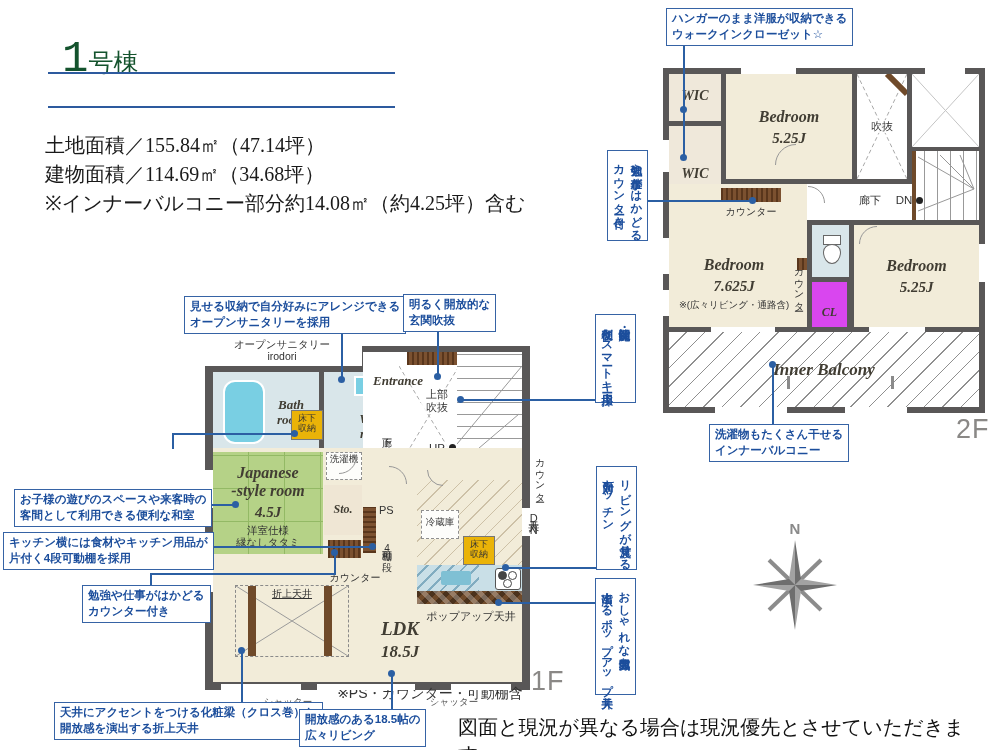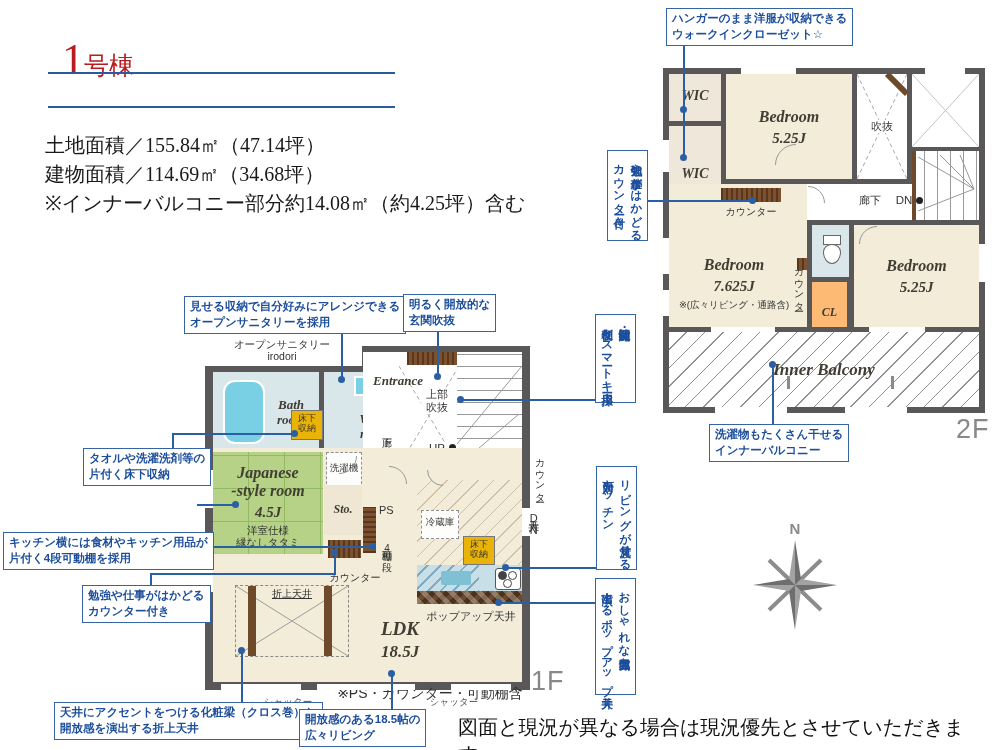--- a/index.html
+++ b/index.html
@@ -1,34 +1,34 @@
 <!DOCTYPE html>
 <html><head>
 <meta charset="utf-8">
 <style>
   html,body{margin:0;padding:0;background:#fff;}
   #page{position:relative;width:1000px;height:750px;background:#fff;overflow:hidden;
         font-family:"Liberation Sans","DejaVu Sans",sans-serif;}
   .abs{position:absolute;}
   
-  .bnum{font-family:Liberation Serif, serif;color:#b91c1c;}
+  .bnum{font-family:Liberation Mono, monospace;color:#14532d;}
   .rule{position:absolute;height:2px;background:#2d5a9e;}
   .subtt{position:absolute;text-align:center;color:#2d5a9e;font-family:"Liberation Serif","DejaVu Serif",serif;}
   .subtt .bg{font-size:33px;line-height:1;}
   .subtt .sm{font-size:18px;}
   .areas{position:absolute;font-family:"Liberation Serif","DejaVu Serif",serif;font-size:20px;
          color:#1a1a1a;line-height:1.44;white-space:pre-line;}
   
   .plan{position:absolute;background:#595757;}
   .rm{position:absolute;}
   .beige{background:#f2ecd9;}
   .water{background:#d9e6ea;}
   .wicbg{background:#efe8da;}
   .stobg{background:#efe6d4;}
-  .clbg{background:#fdba74;}
+  .clbg{background:#d946ef;}
   .white{background:#ffffff;}
   .wood{background:repeating-linear-gradient(90deg,#59361c 0 2px,#7b5130 2px 5px);}
   .woodh{background:repeating-linear-gradient(0deg,#59361c 0 2px,#7b5130 2px 5px);}
   .tatami{background-color:#b5d287;
     background-image:repeating-linear-gradient(0deg,transparent 0 32px,#93b965 32px 33px),
                      repeating-linear-gradient(90deg,transparent 0 35px,#93b965 35px 36px);}
   .hatch-balcony{background-image:repeating-linear-gradient(135deg,transparent 0 12px,#8f8f8f 12px 13px);}
   .hatch-floor{background-image:repeating-linear-gradient(135deg,transparent 0 10px,rgba(160,140,105,.45) 10px 11px);}
   .hatch-blue{background:repeating-linear-gradient(135deg,rgba(70,130,160,0) 0 7px,rgba(70,130,160,.55) 7px 9px);}
   .cross-wood{background-color:#6f4a2a;
@@ -212,21 +212,21 @@
       <div class="slbl vt" style="left:3px;top:6px;font-size:9.5px;">Sto.</div>
     </div>
     <div class="rm beige" style="left:8px;top:102px;width:309px;height:234px;"></div>
     <div class="rm tatami" style="left:8px;top:106px;width:110px;height:102px;">
       <div class="slbl" style="left:0;top:12px;width:110px;font-size:16px;">Japanese
 -style room</div>
       <div class="slbl" style="left:0;top:52px;width:110px;font-size:15px;">4.5J</div>
       <div class="jlbl" style="left:0;top:72px;width:110px;font-size:10.5px;">洋室仕様
 縁なしタタミ</div>
     </div>
-    <div class="dashbox" style="left:121px;top:106px;width:34px;height:26px;font-size:9.5px;padding-top:9px;">洗濯機</div>
+    <div class="dashbox" style="left:121px;top:106px;width:34px;height:26px;font-size:9.5px;padding-top:0;">洗濯機</div>
     <div class="rm stobg" style="left:119px;top:139px;width:38px;height:50px;">
       <div class="slbl" style="left:0;top:18px;width:38px;font-size:12px;">Sto.</div>
     </div>
     <div class="rm woodh" style="left:158px;top:161px;width:13px;height:46px;"></div>
     <div class="jlbl" style="left:296px;top:-20px;"></div>
     <div class="jlbl" style="left:174px;top:158px;width:24px;font-size:11px;text-align:left;">PS</div>
     <div class="jlbl vtu" style="left:176px;top:174px;font-size:10px;height:56px;">可動棚4段</div>
     <div class="rm wood" style="left:123px;top:194px;width:33px;height:18px;"></div>
     <div class="jlbl" style="left:118px;top:226px;width:64px;font-size:10px;">カウンター</div>
     <div class="rm hatch-floor" style="left:212px;top:134px;width:105px;height:85px;"></div>
@@ -286,22 +286,22 @@
   <div class="cov" style="left:596px;top:466px;">リビングが見渡せる
 対面キッチン</div>
   <div class="cov" style="left:595px;top:578px;">おしゃれな雰囲気を
 演出するポップアップ天井</div>
   <div class="co" style="left:709px;top:424px;">洗濯物もたくさん干せる
 インナーバルコニー</div>
   <div class="co" style="left:184px;top:296px;">見せる収納で自分好みにアレンジできる
 オープンサニタリーを採用</div>
   <div class="co" style="left:403px;top:294px;">明るく開放的な
 玄関吹抜</div>
-  <div class="co" style="left:83px;top:448px;">タオルや洗濯洗剤等の
-片付く床下収納</div>
+  <div class="co" style="left:14px;top:489px;">お子様の遊びのスペースや来客時の
+客間として利用できる便利な和室</div>
   <div class="co" style="left:3px;top:532px;">キッチン横には食材やキッチン用品が
 片付く4段可動棚を採用</div>
   <div class="co" style="left:82px;top:585px;">勉強や仕事がはかどる
 カウンター付き</div>
   <div class="co" style="left:54px;top:702px;">天井にアクセントをつける化粧梁（クロス巻）と
 開放感を演出する折上天井</div>
   <div class="co" style="left:299px;top:709px;">開放感のある18.5帖の
 広々リビング</div>
 
   <div class="lead" style="left:683px;top:45px;width:1.5px;height:113px;"></div>

